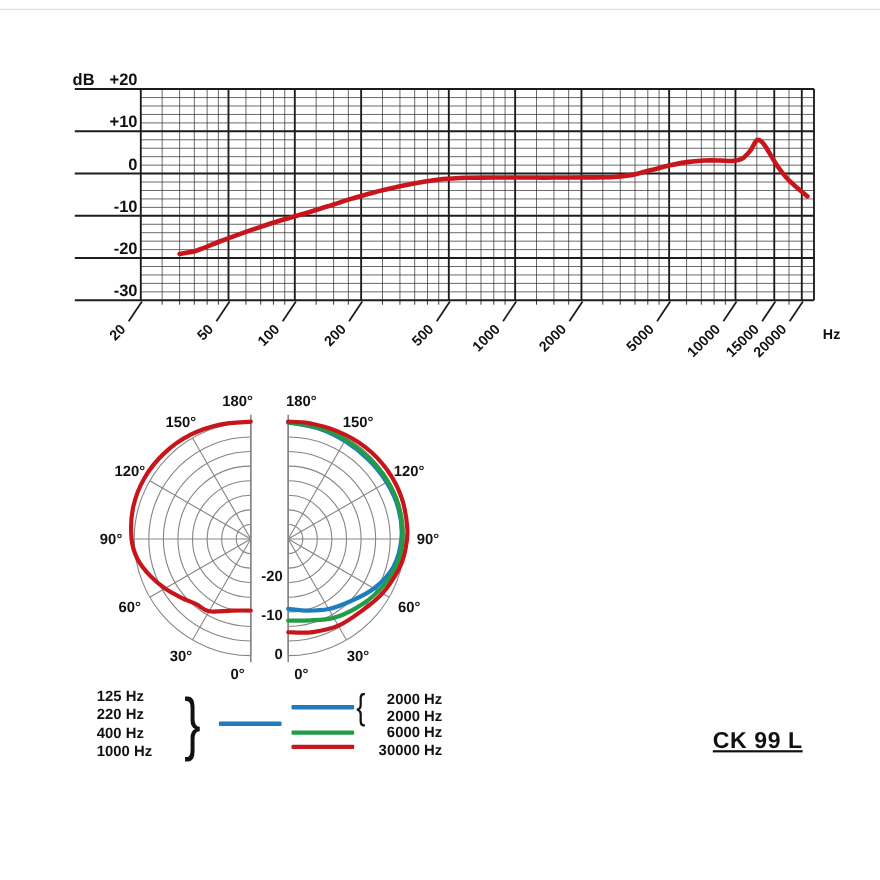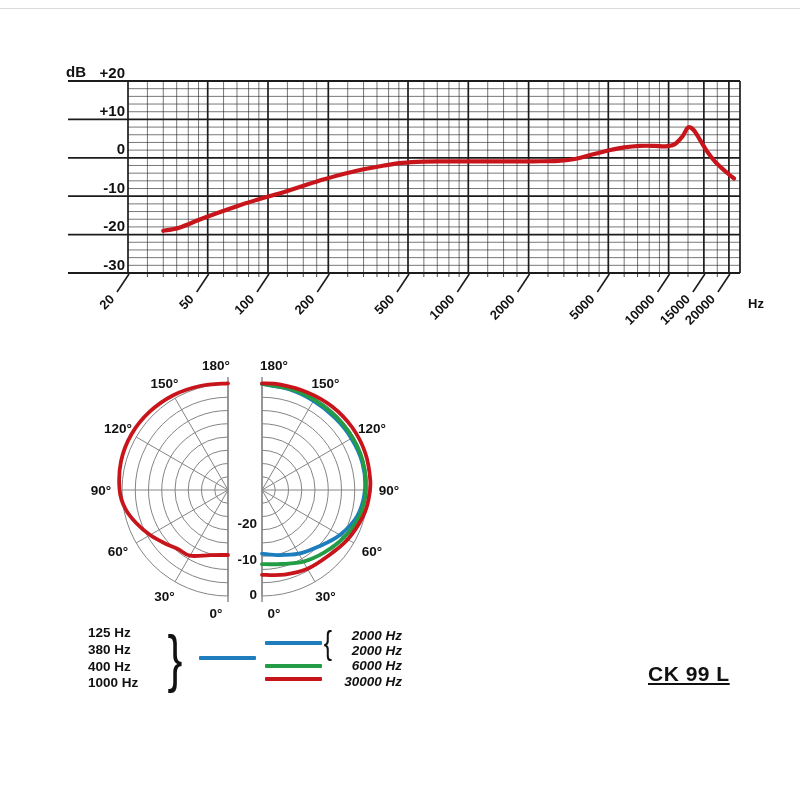--- a/index.html
+++ b/index.html
@@ -3,21 +3,21 @@
 <meta charset="utf-8">
 <style>
   html,body{margin:0;padding:0;background:#fff;}
   .stage{position:relative;width:800px;height:800px;background:#ffffff;overflow:hidden;
          font-family:"Liberation Sans", sans-serif;color:#111;}
   .top-border{position:absolute;left:0;top:8px;width:800px;height:1px;background:#dcdcdc;}
   svg.figure{position:absolute;left:0;top:0;}
   .legend-left-labels{position:absolute;left:88px;top:625px;width:76px;text-align:left;
         font-size:13.5px;font-weight:700;line-height:16.8px;}
   .legend-right-labels{position:absolute;left:337px;top:628px;width:65px;text-align:right;
-        font-size:13.5px;font-weight:700;line-height:15.2px;font-style:italic;}
+        font-size:13.5px;font-weight:700;line-height:15.2px;}
   .brace{position:absolute;display:flex;align-items:center;justify-content:center;
         font-weight:400;color:#111;}
   .brace-left{left:162px;top:624px;height:68px;width:26px;font-size:62px;
         transform:scale(0.72,1.02);}
   .brace-right{left:319px;top:627px;height:32px;width:18px;font-size:31px;
         transform:scale(0.8,1.05);}
   .legend-line{position:absolute;width:57px;height:4px;border-radius:1px;}
   .line-low{left:199px;top:656px;}
   .line-2k{left:265px;top:641px;}
   .line-8k{left:265px;top:664px;}
@@ -221,21 +221,21 @@
       <text x="257" y="563.6666666666666" font-size="13.5" font-weight="700" font-family="&quot;Liberation Sans&quot;, sans-serif" fill="#111111" text-anchor="end">-10</text>
       <text x="257" y="599" font-size="13.5" font-weight="700" font-family="&quot;Liberation Sans&quot;, sans-serif" fill="#111111" text-anchor="end">0</text>
       <path d="M228.0,555.0C225.1,555.0,216.9,554.9,210.6,555.1C204.2,555.2,195.4,556.7,190.0,555.7C184.7,554.8,182.6,551.3,178.3,549.2C174.1,547.1,169.3,545.6,164.6,543.2C159.9,540.8,154.8,538.3,150.1,535.0C145.4,531.7,140.6,527.8,136.4,523.3C132.2,518.9,127.8,513.7,125.0,508.2C122.2,502.6,120.3,497.8,119.6,490.0C118.9,482.2,119.0,470.6,121.0,461.3C123.0,452.0,126.7,442.5,131.5,434.3C136.2,426.0,142.7,418.2,149.7,411.7C156.6,405.2,164.9,399.5,173.3,395.2C181.7,391.0,191.0,387.9,200.1,386.0C209.2,384.0,223.4,383.8,228.0,383.3" stroke="#c8151b" stroke-width="3.8" fill="none" stroke-linecap="round"></path>
       <path d="M262.0,553.6C264.9,553.8,273.3,555.1,279.4,555.1C285.6,555.1,292.2,555.1,298.8,553.7C305.3,552.3,311.7,549.7,318.6,546.6C325.4,543.5,333.4,540.1,339.9,535.0C346.4,529.8,353.3,523.1,357.5,515.6C361.6,508.1,364.1,498.7,364.9,490.0C365.7,481.3,364.7,471.7,362.4,463.1C360.2,454.5,356.1,446.0,351.4,438.4C346.8,430.8,340.9,423.7,334.5,417.5C328.2,411.2,321.1,405.6,313.5,400.9C305.9,396.2,297.6,392.1,289.0,389.3C280.4,386.5,266.5,384.9,262.0,384.0" stroke="#1d7dbd" stroke-width="3.8" fill="none" stroke-linecap="round"></path>
       <path d="M262.0,564.2C265.3,564.2,274.9,564.4,281.8,564.0C288.7,563.6,296.3,563.6,303.4,561.7C310.5,559.7,317.6,556.4,324.4,552.4C331.2,548.3,338.2,543.4,344.0,537.4C349.9,531.3,355.8,524.0,359.4,516.1C363.1,508.2,365.7,500.3,365.9,490.0C366.1,479.7,364.7,465.3,360.6,454.1C356.6,442.9,349.6,432.0,341.9,423.0C334.1,413.9,322.9,405.4,314.1,399.7C305.4,394.0,297.9,391.2,289.2,388.6C280.5,386.0,266.5,384.8,262.0,384.0" stroke="#229d45" stroke-width="3.8" fill="none" stroke-linecap="round"></path>
       <path d="M262.0,574.8C265.8,574.8,277.1,575.6,284.7,574.6C292.2,573.5,300.3,571.9,307.5,568.8C314.7,565.7,321.3,560.9,328.0,556.0C334.7,551.1,341.8,545.9,347.6,539.4C353.4,532.9,359.2,523.7,362.7,517.0C366.2,510.3,367.4,505.4,368.6,499.3C369.9,493.2,370.9,488.3,370.3,480.5C369.7,472.7,368.2,461.4,365.1,452.5C362.1,443.5,357.4,434.7,351.9,427.0C346.4,419.4,339.5,412.2,332.1,406.4C324.7,400.7,316.1,396.0,307.5,392.4C298.9,388.7,288.2,386.1,280.6,384.6C273.0,383.1,265.1,383.5,262.0,383.3" stroke="#c8151b" stroke-width="3.8" fill="none" stroke-linecap="round"></path>
     </svg>
 
   <div class="legend-left-labels">
     <div>125 Hz</div>
-    <div>380 Hz</div>
+    <div>220 Hz</div>
     <div>400 Hz</div>
     <div>1000 Hz</div>
   </div>
   <div class="brace brace-left">}</div>
   <div class="legend-line line-low" id="line-low" style="background: rgb(29, 125, 189);"></div>
 
   <div class="legend-line line-2k" id="line-2k" style="background: rgb(29, 125, 189);"></div>
   <div class="legend-line line-8k" id="line-8k" style="background: rgb(34, 157, 69);"></div>
   <div class="legend-line line-16k" id="line-16k" style="background: rgb(200, 21, 27);"></div>
   <div class="brace brace-right">{</div>

